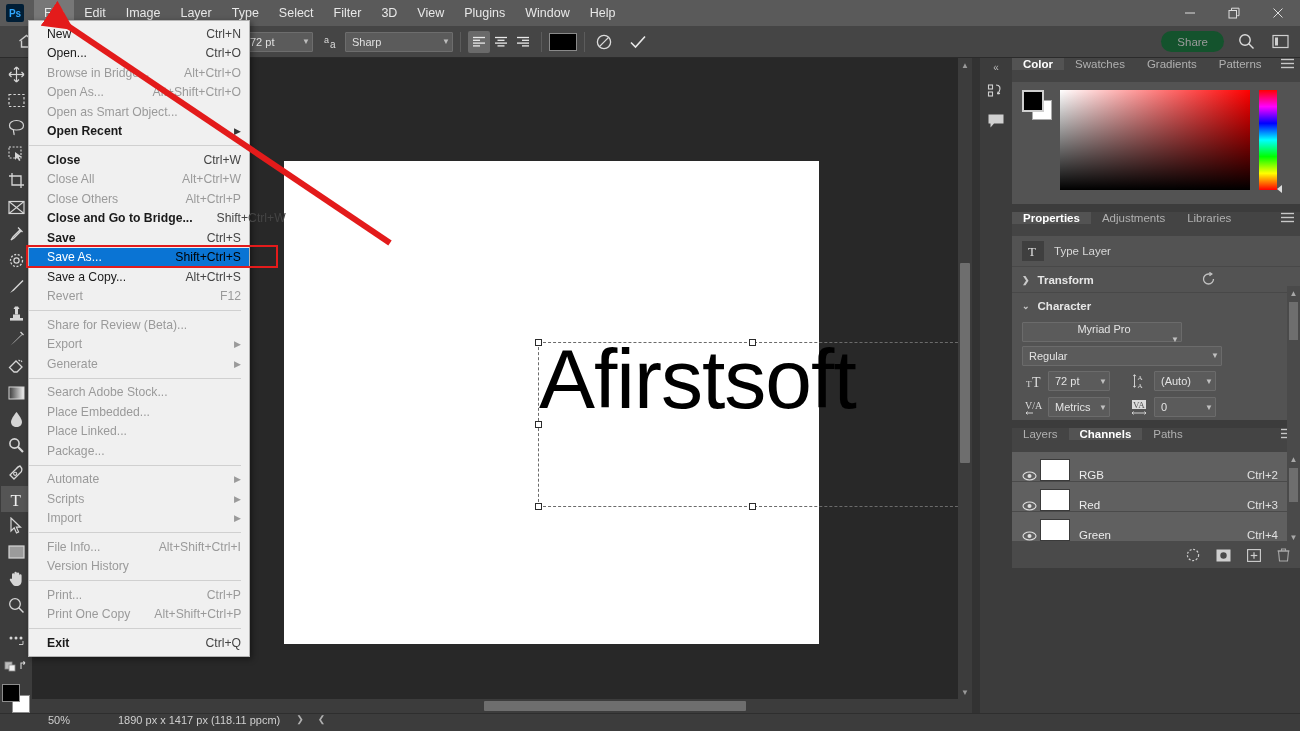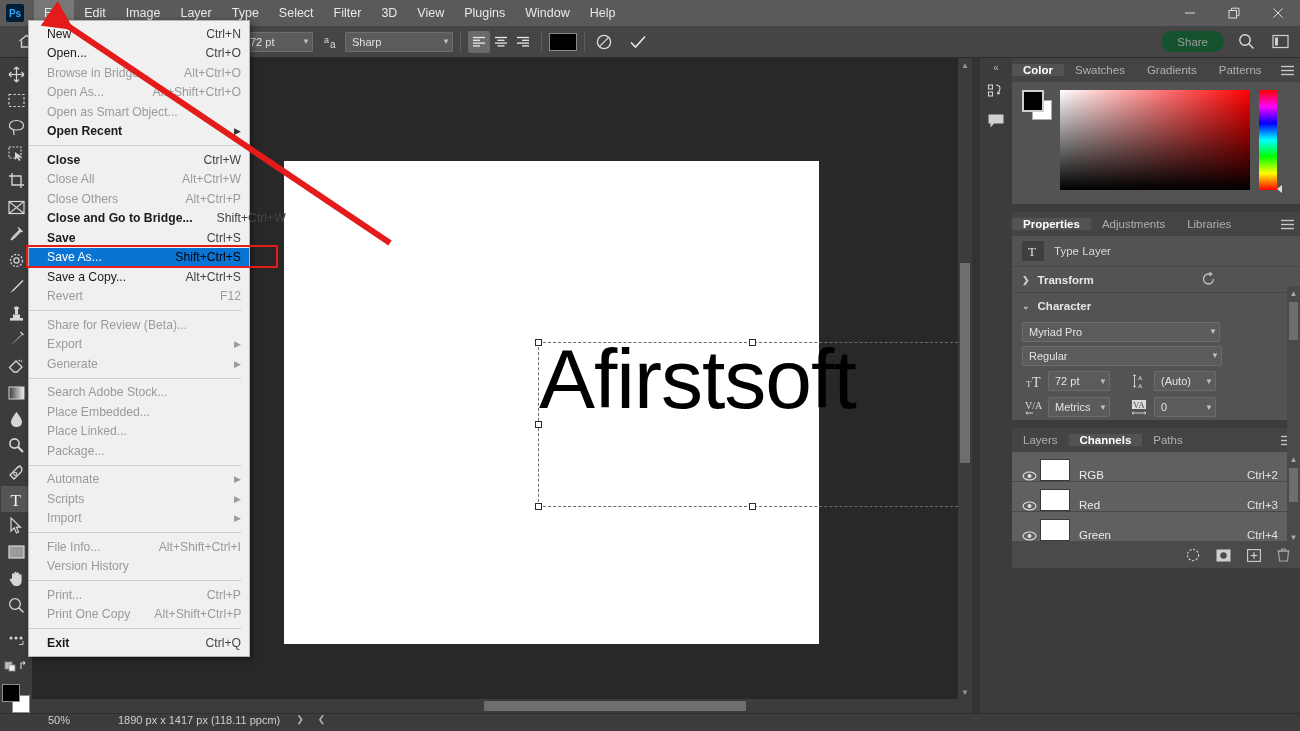--- a/index.html
+++ b/index.html
@@ -91,21 +91,21 @@
     border-top:1px solid #2e2e2e;
   }
   
   #minidock{
     position:absolute;right:288px;top:58px;width:32px;height:655px;background:#3c3c3c;
   }
   .mini-ic{width:32px;height:30px;display:flex;align-items:center;justify-content:center;color:#d0d0d0;}
   #rightdock{
     position:absolute;right:0;top:58px;width:288px;height:655px;background:#3c3c3c;
   }
-  .panel-tabs{display:flex;height:24px;background:#444;align-items:center;}
+  .panel-tabs{display:flex;height:24px;background:#444;align-items:flex-start;}
   .ptab{padding:0 11px;display:flex;align-items:center;font-size:11.5px;color:#b0b0b0;}
   .ptab.active{background:#535353;color:#fff;font-weight:bold;}
   .pmenu{margin-left:auto;width:26px;display:flex;align-items:center;justify-content:center;color:#c8c8c8;}
   .panel-body{background:#535353;}
   
   #colorbody{height:122px;position:relative;padding:8px 10px;display:flex;}
   .colorsw{position:relative;width:30px;height:30px;margin-right:8px;}
   .colorsw .cb{position:absolute;right:0;bottom:0;width:20px;height:20px;background:#fff;border:1px solid #aaa;}
   .colorsw .cf{position:absolute;left:0;top:0;width:22px;height:22px;background:#000;border:2px solid #cfcfcf;}
   #colorfield{width:190px;height:100px;
@@ -552,21 +552,21 @@
             <path d="M12.5 7 A5 5 0 1 1 7.5 2 L10.5 2" fill="none" stroke="#c2c2c2" stroke-width="1.3"></path>
             <path d="M8.4 0.4 L10.8 2 L8.4 3.6" fill="none" stroke="#c2c2c2" stroke-width="1.3"></path>
           </svg>
       </span>
     </div>
     <div class="sec-head">
       <span class="chev">⌄</span>
       <span>Character</span>
     </div>
     <div class="prow" style="height:25px;padding-top:2px;">
-      <div class="fld" style="width:198px;">
+      <div class="fld" style="width:160px;flex-direction:column;">
         <span>Myriad Pro</span>
         <span class="caret">▼</span>
       </div>
     </div>
     <div class="prow" style="height:25px;">
       <div class="fld" style="width:200px;">
         <span>Regular</span>
         <span class="caret">▼</span>
       </div>
     </div>

